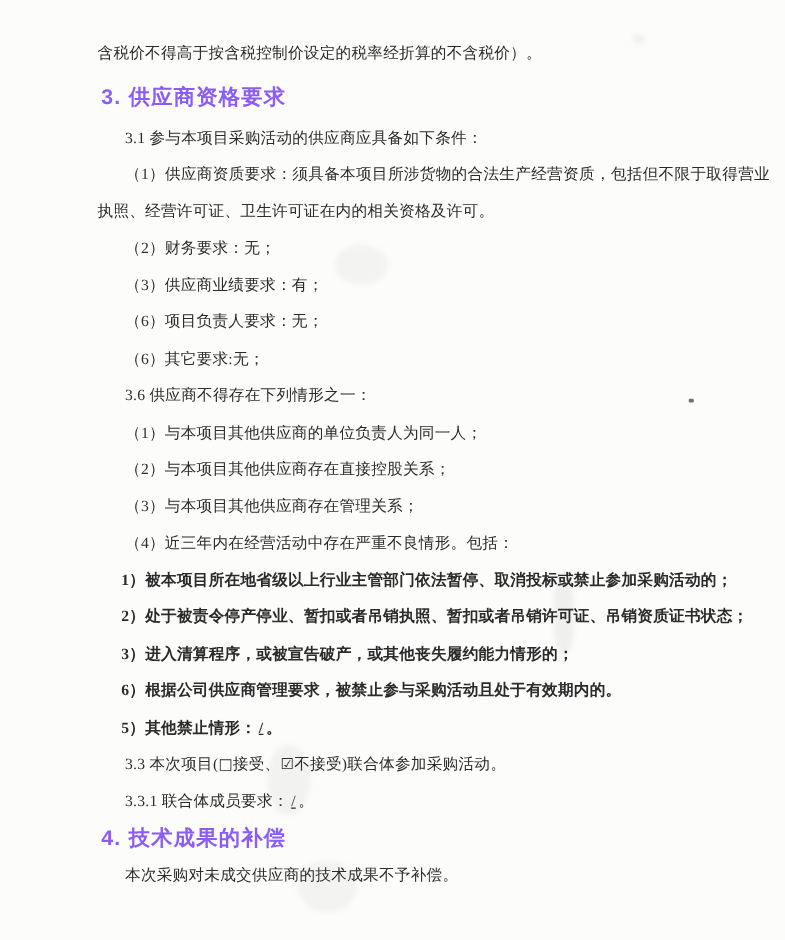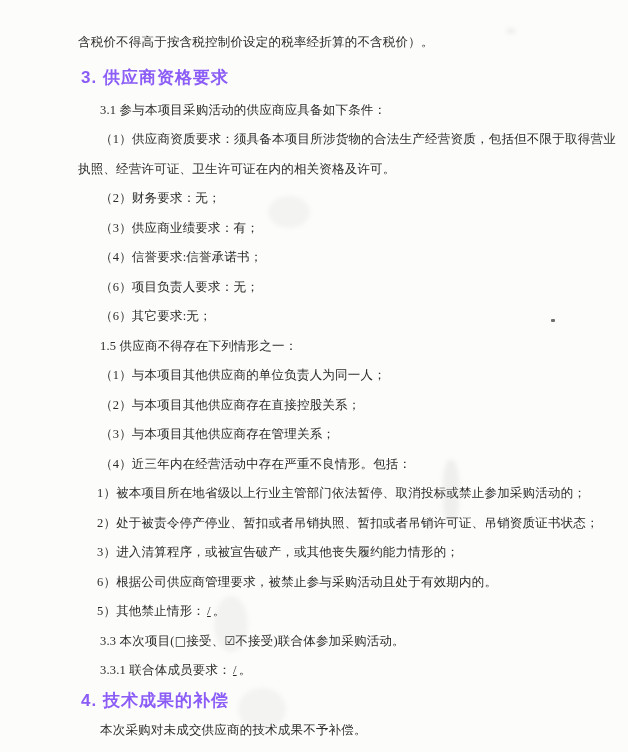--- a/index.html
+++ b/index.html
@@ -34,21 +34,21 @@
   .para {
     font-size: 12.5px;
     line-height: 29.5px;
     white-space: normal;
     text-align: justify;
     text-justify: inter-ideograph;
     text-indent: 22px;
     letter-spacing: 0.2px;
   }
   .indent-item { text-indent: 22px; }
-  .indent-sub  { padding-left: 19px; }
+  .indent-sub  { padding-left: 19px; font-weight: bold; }
   .heading {
     font-family: "Liberation Sans", "DejaVu Sans", sans-serif;
     font-weight: 700;
     font-size: 17px;
     line-height: 26px;
     color: #8b5cf6;
     letter-spacing: 1px;
     white-space: nowrap;
     margin-left: 3px;
   }
@@ -92,25 +92,24 @@
     <div class="line">含税价不得高于按含税控制价设定的税率经折算的不含税价）。</div>
 
     <div class="heading heading-3">3. 供应商资格要求</div>
 
     <div class="line indent-item">3.1 参与本项目采购活动的供应商应具备如下条件：</div>
 
     <div class="para">（1）供应商资质要求：须具备本项目所涉货物的合法生产经营资质，包括但不限于取得营业执照、经营许可证、卫生许可证在内的相关资格及许可。</div>
 
     <div class="line indent-item">（2）财务要求：无；</div>
     <div class="line indent-item">（3）供应商业绩要求：有；</div>
-    <div class="line indent-item">（4）信誉要求:信誉承诺书；</div>
     <div class="line indent-item">（6）项目负责人要求：无；</div>
     <div class="line indent-item">（6）其它要求:无；</div>
 
-    <div class="line indent-item">1.5 供应商不得存在下列情形之一：</div>
+    <div class="line indent-item">3.6 供应商不得存在下列情形之一：</div>
 
     <div class="line indent-item">（1）与本项目其他供应商的单位负责人为同一人；</div>
     <div class="line indent-item">（2）与本项目其他供应商存在直接控股关系；</div>
     <div class="line indent-item">（3）与本项目其他供应商存在管理关系；</div>
     <div class="line indent-item">（4）近三年内在经营活动中存在严重不良情形。包括：</div>
 
     <div class="line indent-sub">1）被本项目所在地省级以上行业主管部门依法暂停、取消投标或禁止参加采购活动的；</div>
     <div class="line indent-sub">2）处于被责令停产停业、暂扣或者吊销执照、暂扣或者吊销许可证、吊销资质证书状态；</div>
     <div class="line indent-sub">3）进入清算程序，或被宣告破产，或其他丧失履约能力情形的；</div>
     <div class="line indent-sub">6）根据公司供应商管理要求，被禁止参与采购活动且处于有效期内的。</div>

